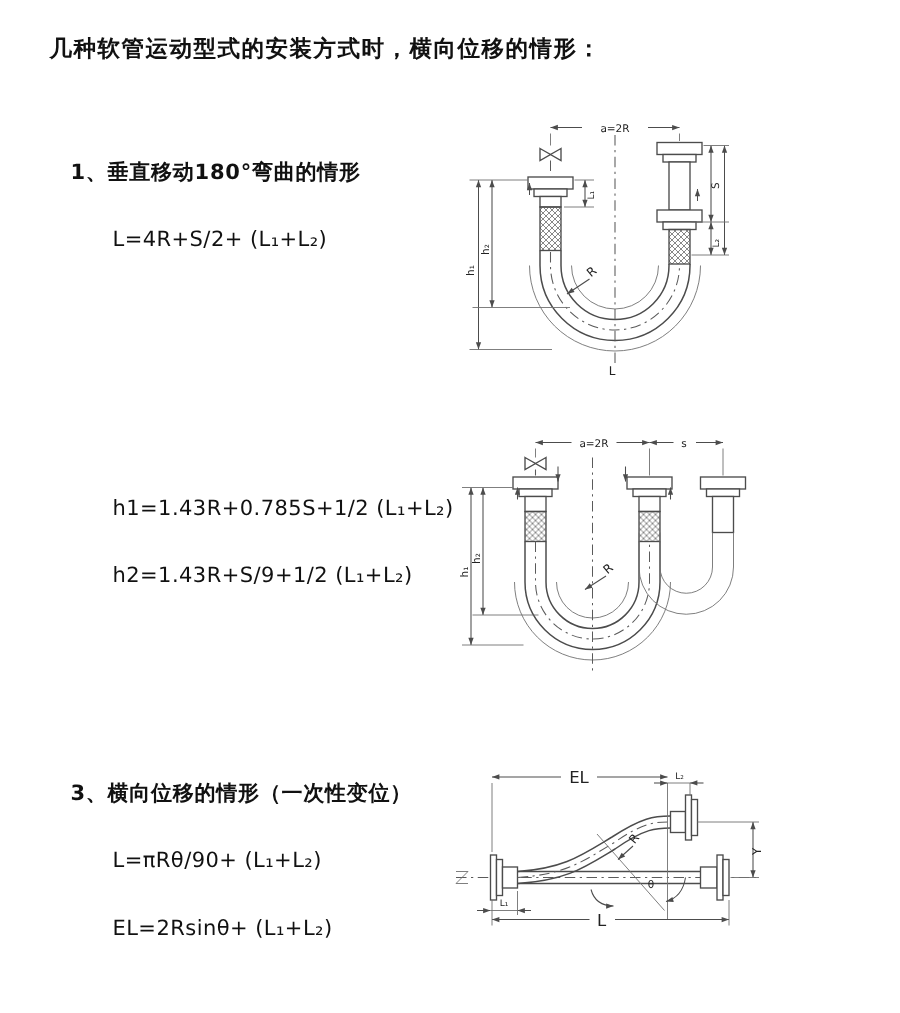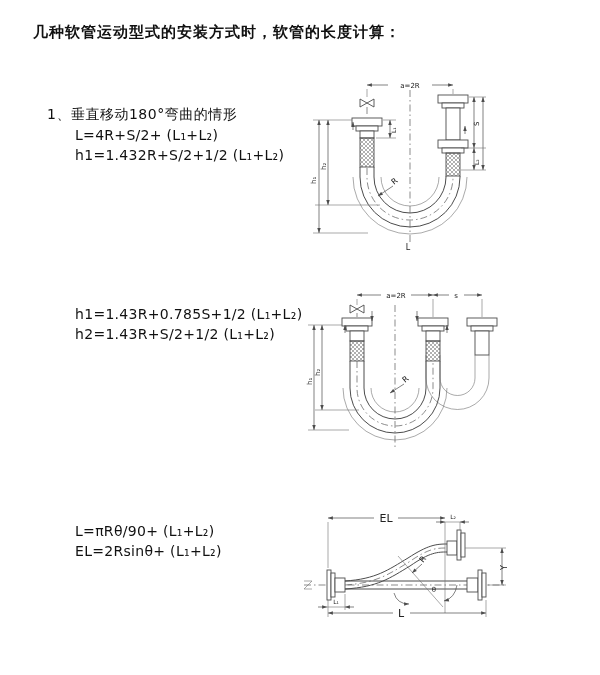--- a/index.html
+++ b/index.html
@@ -1,50 +1,50 @@
 <!DOCTYPE html>
 <html><head>
 <meta charset="utf-8">
 <style>
   html,body{margin:0;padding:0;background:#fff;}
   .page{position:relative;width:600px;height:675px;background:#ffffff;overflow:hidden;
         font-family:"DejaVu Sans",sans-serif;color:#111;}
   .title{position:absolute;left:33px;top:23px;font-size:15px;font-weight:bold;letter-spacing:1px;}
   .sec{position:absolute;left:47px;width:270px;}
-  .sec .h{font-size:14px;font-weight:normal;letter-spacing:0.5px;}
-  .sec .f{margin-left:28px;margin-top:3px;line-height:17px;font-size:14px;letter-spacing:0.3px;}
+  .sec .h{font-size:14px;font-weight:bold;letter-spacing:0.5px;}
+  .sec .f{margin-left:28px;margin-top:28px;line-height:17px;font-size:14px;letter-spacing:0.3px;}
   svg{position:absolute;}
   .ln{fill:none;stroke:#4c4c4c;stroke-width:1;}
   .thin{fill:none;stroke:#707070;stroke-width:0.6;}
   .dsh{fill:none;stroke:#5a5a5a;stroke-width:0.7;stroke-dasharray:7 3 1.5 3;}
   .dim{fill:none;stroke:#4c4c4c;stroke-width:0.7;}
   .fit{fill:#ffffff;stroke:#4c4c4c;stroke-width:0.9;}
   .vlv{fill:#ffffff;stroke:#4c4c4c;stroke-width:0.9;}
   text{font-family:"DejaVu Sans",sans-serif;fill:#222;}
   .t6{font-size:6px;} .t7{font-size:7px;} .t8{font-size:8px;} .t11{font-size:11px;}
 </style>
 </head>
 <body>
 
 <div class="page">
 
-  <div class="title">几种软管运动型式的安装方式时，软管的长度计算：</div>
+  <div class="title">几种软管运动型式的安装方式时，横向位移的情形：</div>
 
   <section class="sec" style="top:106px">
     <div class="h">1、垂直移动180°弯曲的情形</div>
     <div class="f">L=4R+S/2+ (L₁+L₂)</div>
-    <div class="f">h1=1.432R+S/2+1/2 (L₁+L₂)</div>
   </section>
 
   <section class="sec" style="top:303px">
     <div class="f">h1=1.43R+0.785S+1/2 (L₁+L₂)</div>
-    <div class="f">h2=1.43R+S/2+1/2 (L₁+L₂)</div>
+    <div class="f">h2=1.43R+S/9+1/2 (L₁+L₂)</div>
   </section>
 
   <section class="sec" style="top:520px">
+    <div class="h">3、横向位移的情形（一次性变位）</div>
     <div class="f">L=πRθ/90+ (L₁+L₂)</div>
     <div class="f">EL=2Rsinθ+ (L₁+L₂)</div>
   </section>
 
   <svg style="left:300px;top:64px" width="200" height="200" viewBox="0 0 200 200">
     <defs>
       <marker id="ar1" viewBox="0 0 8 6" markerWidth="8" markerHeight="6" refX="7.5" refY="3" orient="auto-start-reverse">
         <path d="M0.5,0.5 L7.5,3 L0.5,5.5 Z" fill="#4c4c4c"></path>
       </marker>
       <pattern id="br1" width="4" height="4" patternUnits="userSpaceOnUse">

